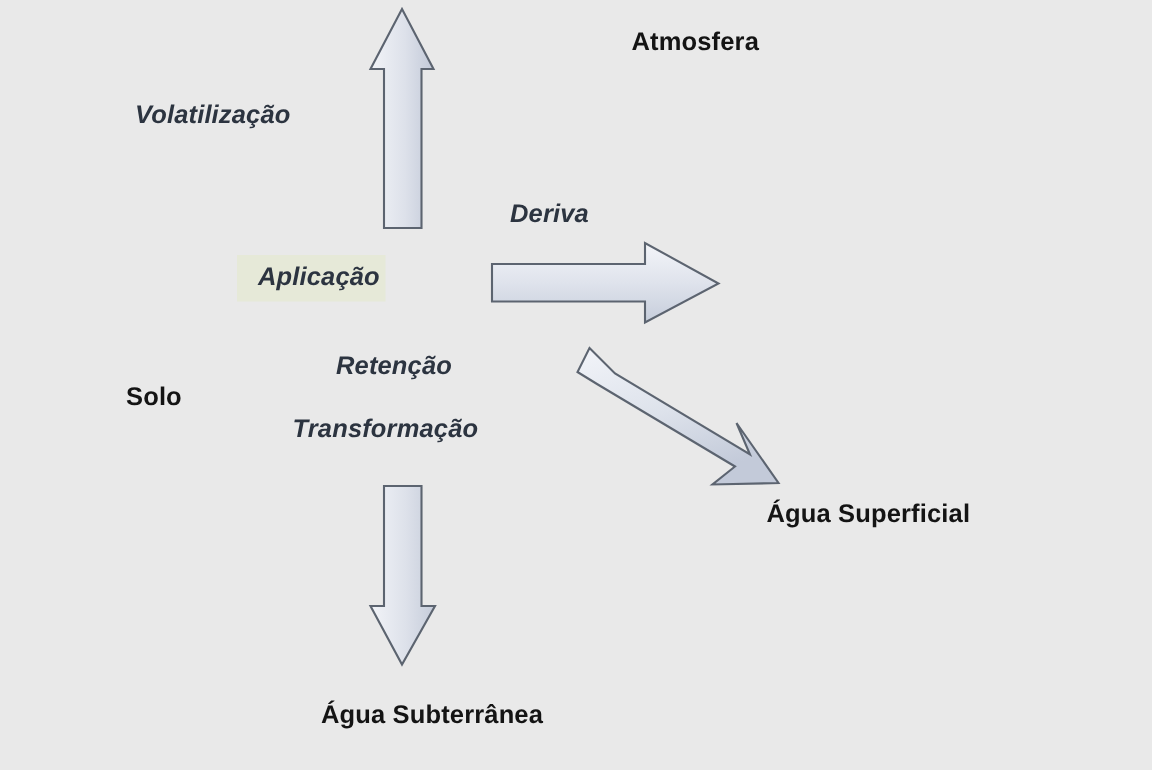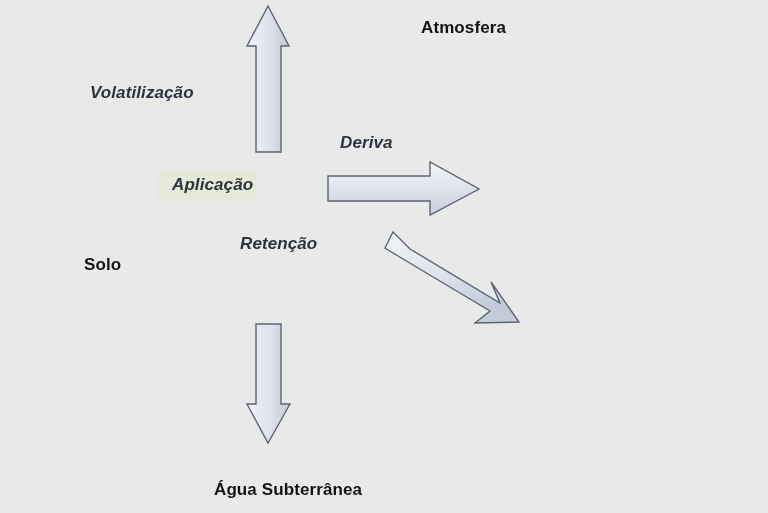--- a/index.html
+++ b/index.html
@@ -91,26 +91,28 @@
 
     <polygon class="arrow-shape" fill="url(#gradDiag)" points="393,232 410,249 500,303 491,282 519,322 475,323 490,311 398,256 385,248"></polygon>
 
     <polygon class="arrow-shape" fill="url(#gradDown)" points="256,324 281,324 281,404 290,404 268,443 247,404 256,404"></polygon>
   </svg>
 
   <div class="label compartment" style="left:421px; top:19px;">Atmosfera</div>
 
   <div class="label compartment" style="left:64px; top:256px;margin-left:20px;">Solo</div>
 
+  <div class="label compartment" style="left:511px; top:334px;">Água Superficial</div>
 
-  <div class="label compartment" style="left:214px; top:481px;">Água Subterrânea</div>
+  <div class="label compartment" style="left:214px; top:468px;">Água Subterrânea</div>
 
-  <div class="label process" style="left:90px; top:84px;">Volatilização</div>
+  <div class="label process" style="left:90px; top:68px;">Volatilização</div>
 
   <div class="label process highlighted" style="left:158px; top:170px;">Aplicação</div>
 
   <div class="label process" style="left:340px; top:134px;text-align:right;">Deriva</div>
 
-  <div class="label process" style="left:240px; top:235px;">Retenção</div>
+  <div class="label process" style="left:224px; top:235px;">Retenção</div>
 
+  <div class="label process" style="left:195px; top:277px;">Transformação</div>
 
 
 </div>
 
 </body></html>

